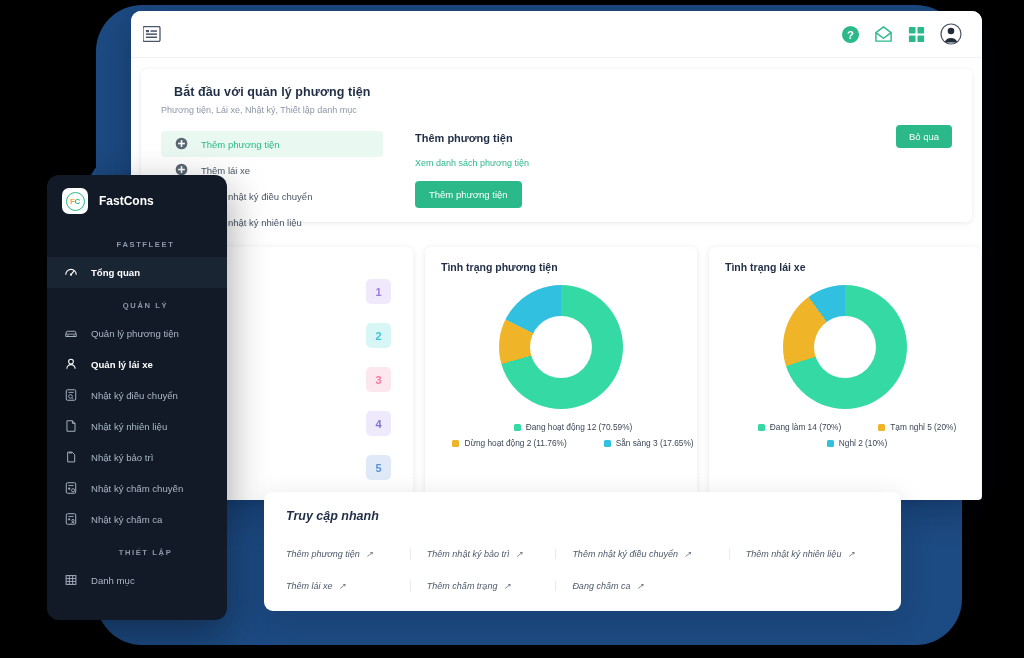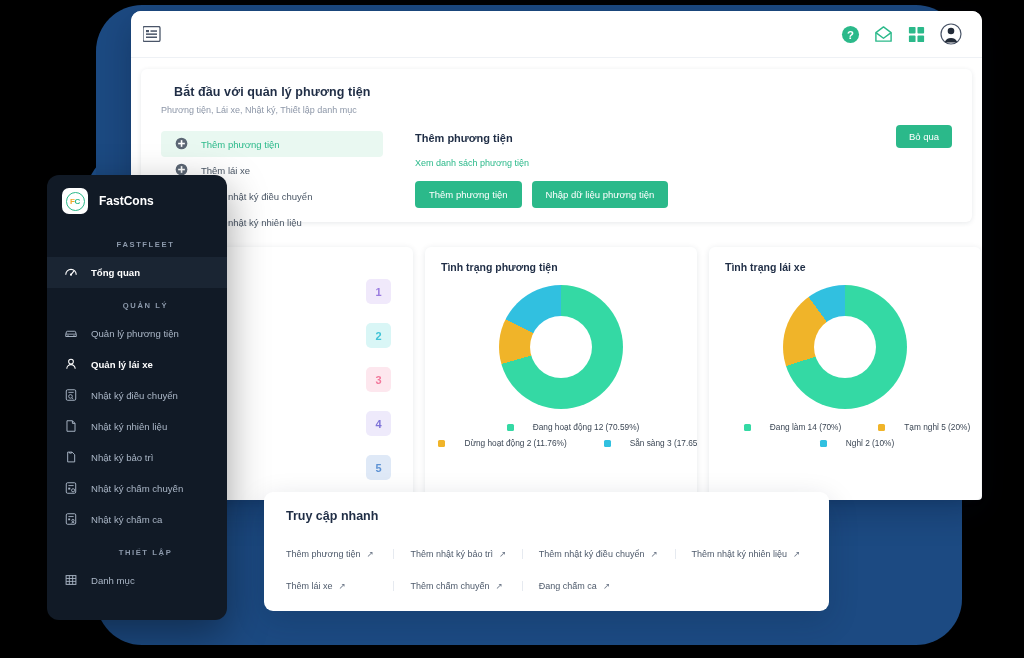--- a/index.html
+++ b/index.html
@@ -113,21 +113,21 @@
 
   
   .donut-wrap { display: flex; justify-content: center; margin-top: 12px; }
   .donut { position: relative; width: 124px; height: 124px; border-radius: 50%; }
   .donut .hole {
     position: absolute; left: 50%; top: 50%; transform: translate(-50%,-50%);
     width: 62px; height: 62px; border-radius: 50%; background: #fff;
   }
   .legend { margin-top: 13px; font-size: 8.3px; color: #5a6675; }
   .legend-row { display: flex; justify-content: center; gap: 13px; margin-top: 6px; }
-  .legend-item { display: flex; align-items: center; gap: 19px; white-space: nowrap; padding-left: 24px; }
+  .legend-item { display: flex; align-items: center; gap: 5px; white-space: nowrap; padding-left: 24px; }
   .legend-dot { width: 7px; height: 7px; border-radius: 1.5px; }
   .legend-val { font-weight: normal; color: #3c4755; }
 
   
   .sidebar {
     position: absolute; left: 47px; top: 175px;
     width: 180px; height: 445px;
     background: #111a26;
     border-radius: 12px;
     box-shadow: 0 14px 40px rgba(0,0,0,.38);
@@ -158,24 +158,25 @@
     height: 31px; padding-left: 17px;
     font-size: 9.6px; color: #aab6c6; cursor: pointer;
   }
   .sb-item.active { background: #1a2533; color: #ffffff; font-weight: bold; }
   .sb-item.hl { color: #ffffff; font-weight: bold; }
   .sb-ic { width: 14px; height: 14px; flex: 0 0 14px; }
 
   
   .quick {
     position: absolute; left: 264px; top: 492px;
-    width: 565px; height: 119px;
+    width: 637px; height: 119px;
     background: #fff; border-radius: 9px;
     box-shadow: 0 10px 30px rgba(10,25,50,.18);
     padding: 17px 22px;
+    font-style: italic;
   }
   .quick-title { font-size: 12.5px; font-weight: bold; color: #1f2d45; }
   .quick-grid { margin-top: 15px; }
   .quick-line { display: flex; height: 32px; align-items: center; }
   .quick-cell {
     font-size: 9px; color: #4e5a6b; cursor: pointer;
     display: flex; align-items: center; gap: 6px;
     padding-left: 0;
   }
   .qc-0 { width: 133px; }
@@ -288,21 +289,20 @@
             <span>Thêm nhật ký nhiên liệu</span>
           </div>
 
         </div>
 
         <div class="detail">
           <div class="detail-title">Thêm phương tiện</div>
           <a class="detail-link">Xem danh sách phương tiện</a>
           <div class="detail-btns">
             <button class="btn-green">Thêm phương tiện</button>
-            <button class="btn-green">Nhập dữ liệu phương tiện</button>
           </div>
         </div>
       </div>
     </div>
   </div>
 
   <div class="cards-row">
 
     <div class="card card-a">
       <div class="card-title">ng tiện</div>
@@ -512,21 +512,21 @@
           <span class="arrow">↗</span>
         </div>
       </div>
 
       <div class="quick-line">
         <div class="quick-cell qc-0">
           <span>Thêm lái xe</span>
           <span class="arrow">↗</span>
         </div>
         <div class="quick-cell qc-1">
-          <span>Thêm chấm chuyến</span>
+          <span>Thêm chấm trạng</span>
           <span class="arrow">↗</span>
         </div>
         <div class="quick-cell qc-2">
           <span>Đang chấm ca</span>
           <span class="arrow">↗</span>
         </div>
         <div class="quick-cell qc-3">
           <span></span>
         </div>
       </div>

